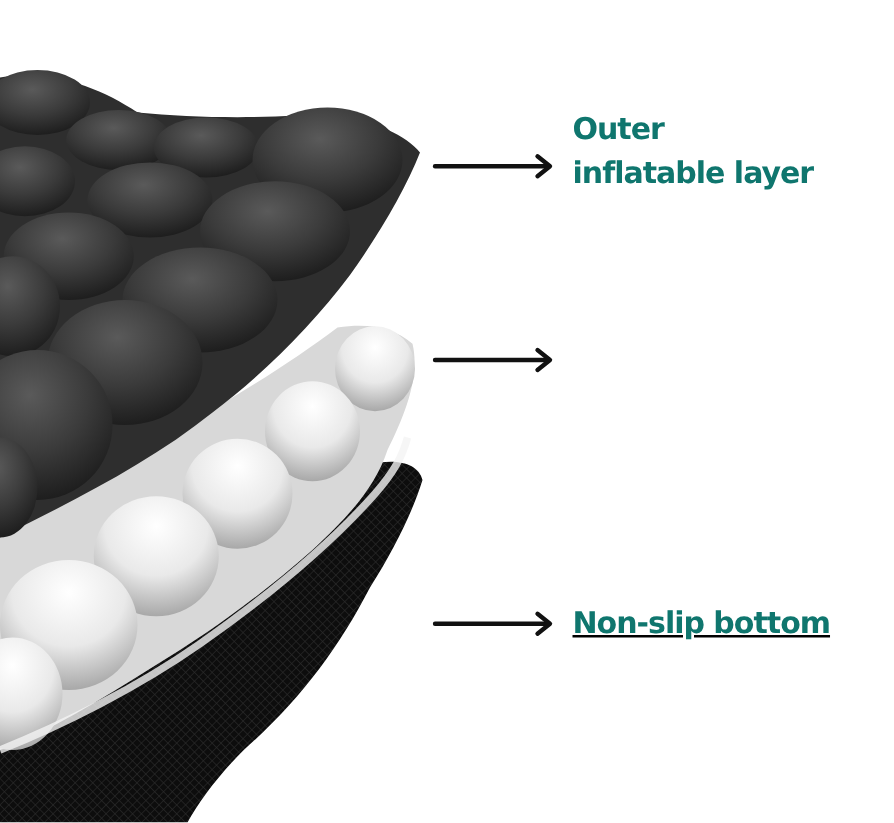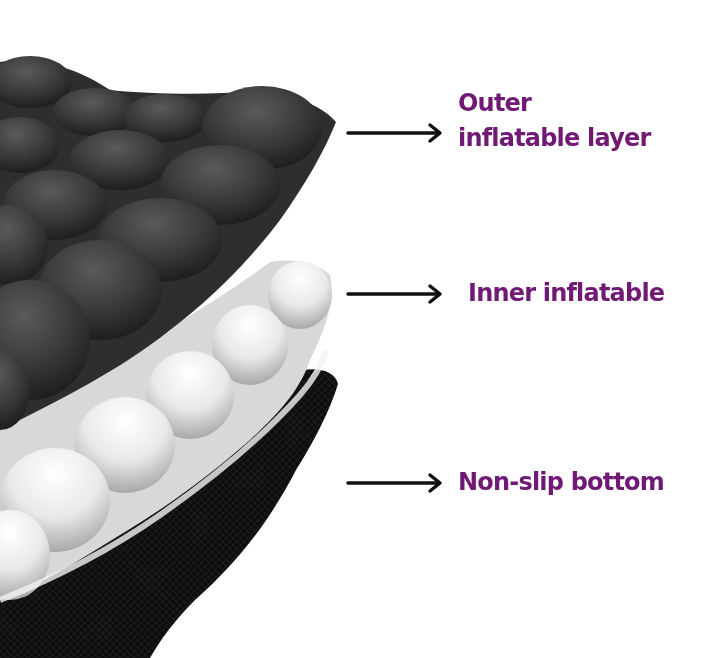--- a/index.html
+++ b/index.html
@@ -1,27 +1,27 @@
 <!DOCTYPE html>
 <html><head>
   <meta charset="utf-8">
   <style>
     html, body { margin: 0; padding: 0; background: #ffffff; }
     body { width: 715px; height: 658px; position: relative; overflow: hidden; font-family: "DejaVu Sans", sans-serif; }
     .stage { position: absolute; left: 0; top: 0; width: 715px; height: 658px; }
     .illustration { position: absolute; left: 0; top: 0; width: 345px; height: 658px; }
     .callout { position: absolute; display: flex; align-items: center; }
     .arrow { width: 100px; height: 24px; flex: none; }
-    .label { color: #701a75; font-weight: bold; font-size: 24px; line-height: 35px; letter-spacing: -0.8px; margin-left: 12px; white-space: nowrap; }
+    .label { color: #0f766e; font-weight: bold; font-size: 24px; line-height: 35px; letter-spacing: -0.8px; margin-left: 12px; white-space: nowrap; }
     .label .line { display: block; }
     #callout-outer { left: 346px; top: 86px; }
     #callout-outer .label { margin-left: 12px; }
     #callout-inner { left: 346px; top: 276px; }
     #callout-inner .label { margin-left: 22px; }
-    #callout-bottom { left: 346px; top: 465px; }
+    #callout-bottom { left: 346px; top: 481px; text-decoration: underline; }
   </style>
 </head>
 <body>
 
 <div class="stage">
 
   <svg class="illustration" viewBox="0 0 345 658" xmlns="http://www.w3.org/2000/svg">
     <defs>
       <pattern id="mesh" width="5" height="5" patternUnits="userSpaceOnUse" patternTransform="rotate(45)">
         <rect width="5" height="5" fill="#0d0d0d"></rect>
@@ -82,21 +82,20 @@
       <span class="line">inflatable layer</span>
     </div>
   </div>
 
   <div class="callout" id="callout-inner">
     <svg class="arrow" viewBox="0 0 100 24" xmlns="http://www.w3.org/2000/svg">
       <line x1="2" y1="12" x2="92" y2="12" stroke="#111" stroke-width="3.5" stroke-linecap="round"></line>
       <polyline points="84,4 94,12 84,20" fill="none" stroke="#111" stroke-width="3.5" stroke-linecap="round" stroke-linejoin="round"></polyline>
     </svg>
     <div class="label">
-      <span class="line">Inner inflatable</span>
     </div>
   </div>
 
   <div class="callout" id="callout-bottom">
     <svg class="arrow" viewBox="0 0 100 24" xmlns="http://www.w3.org/2000/svg">
       <line x1="2" y1="12" x2="92" y2="12" stroke="#111" stroke-width="3.5" stroke-linecap="round"></line>
       <polyline points="84,4 94,12 84,20" fill="none" stroke="#111" stroke-width="3.5" stroke-linecap="round" stroke-linejoin="round"></polyline>
     </svg>
     <div class="label">
       <span class="line">Non-slip bottom</span>

